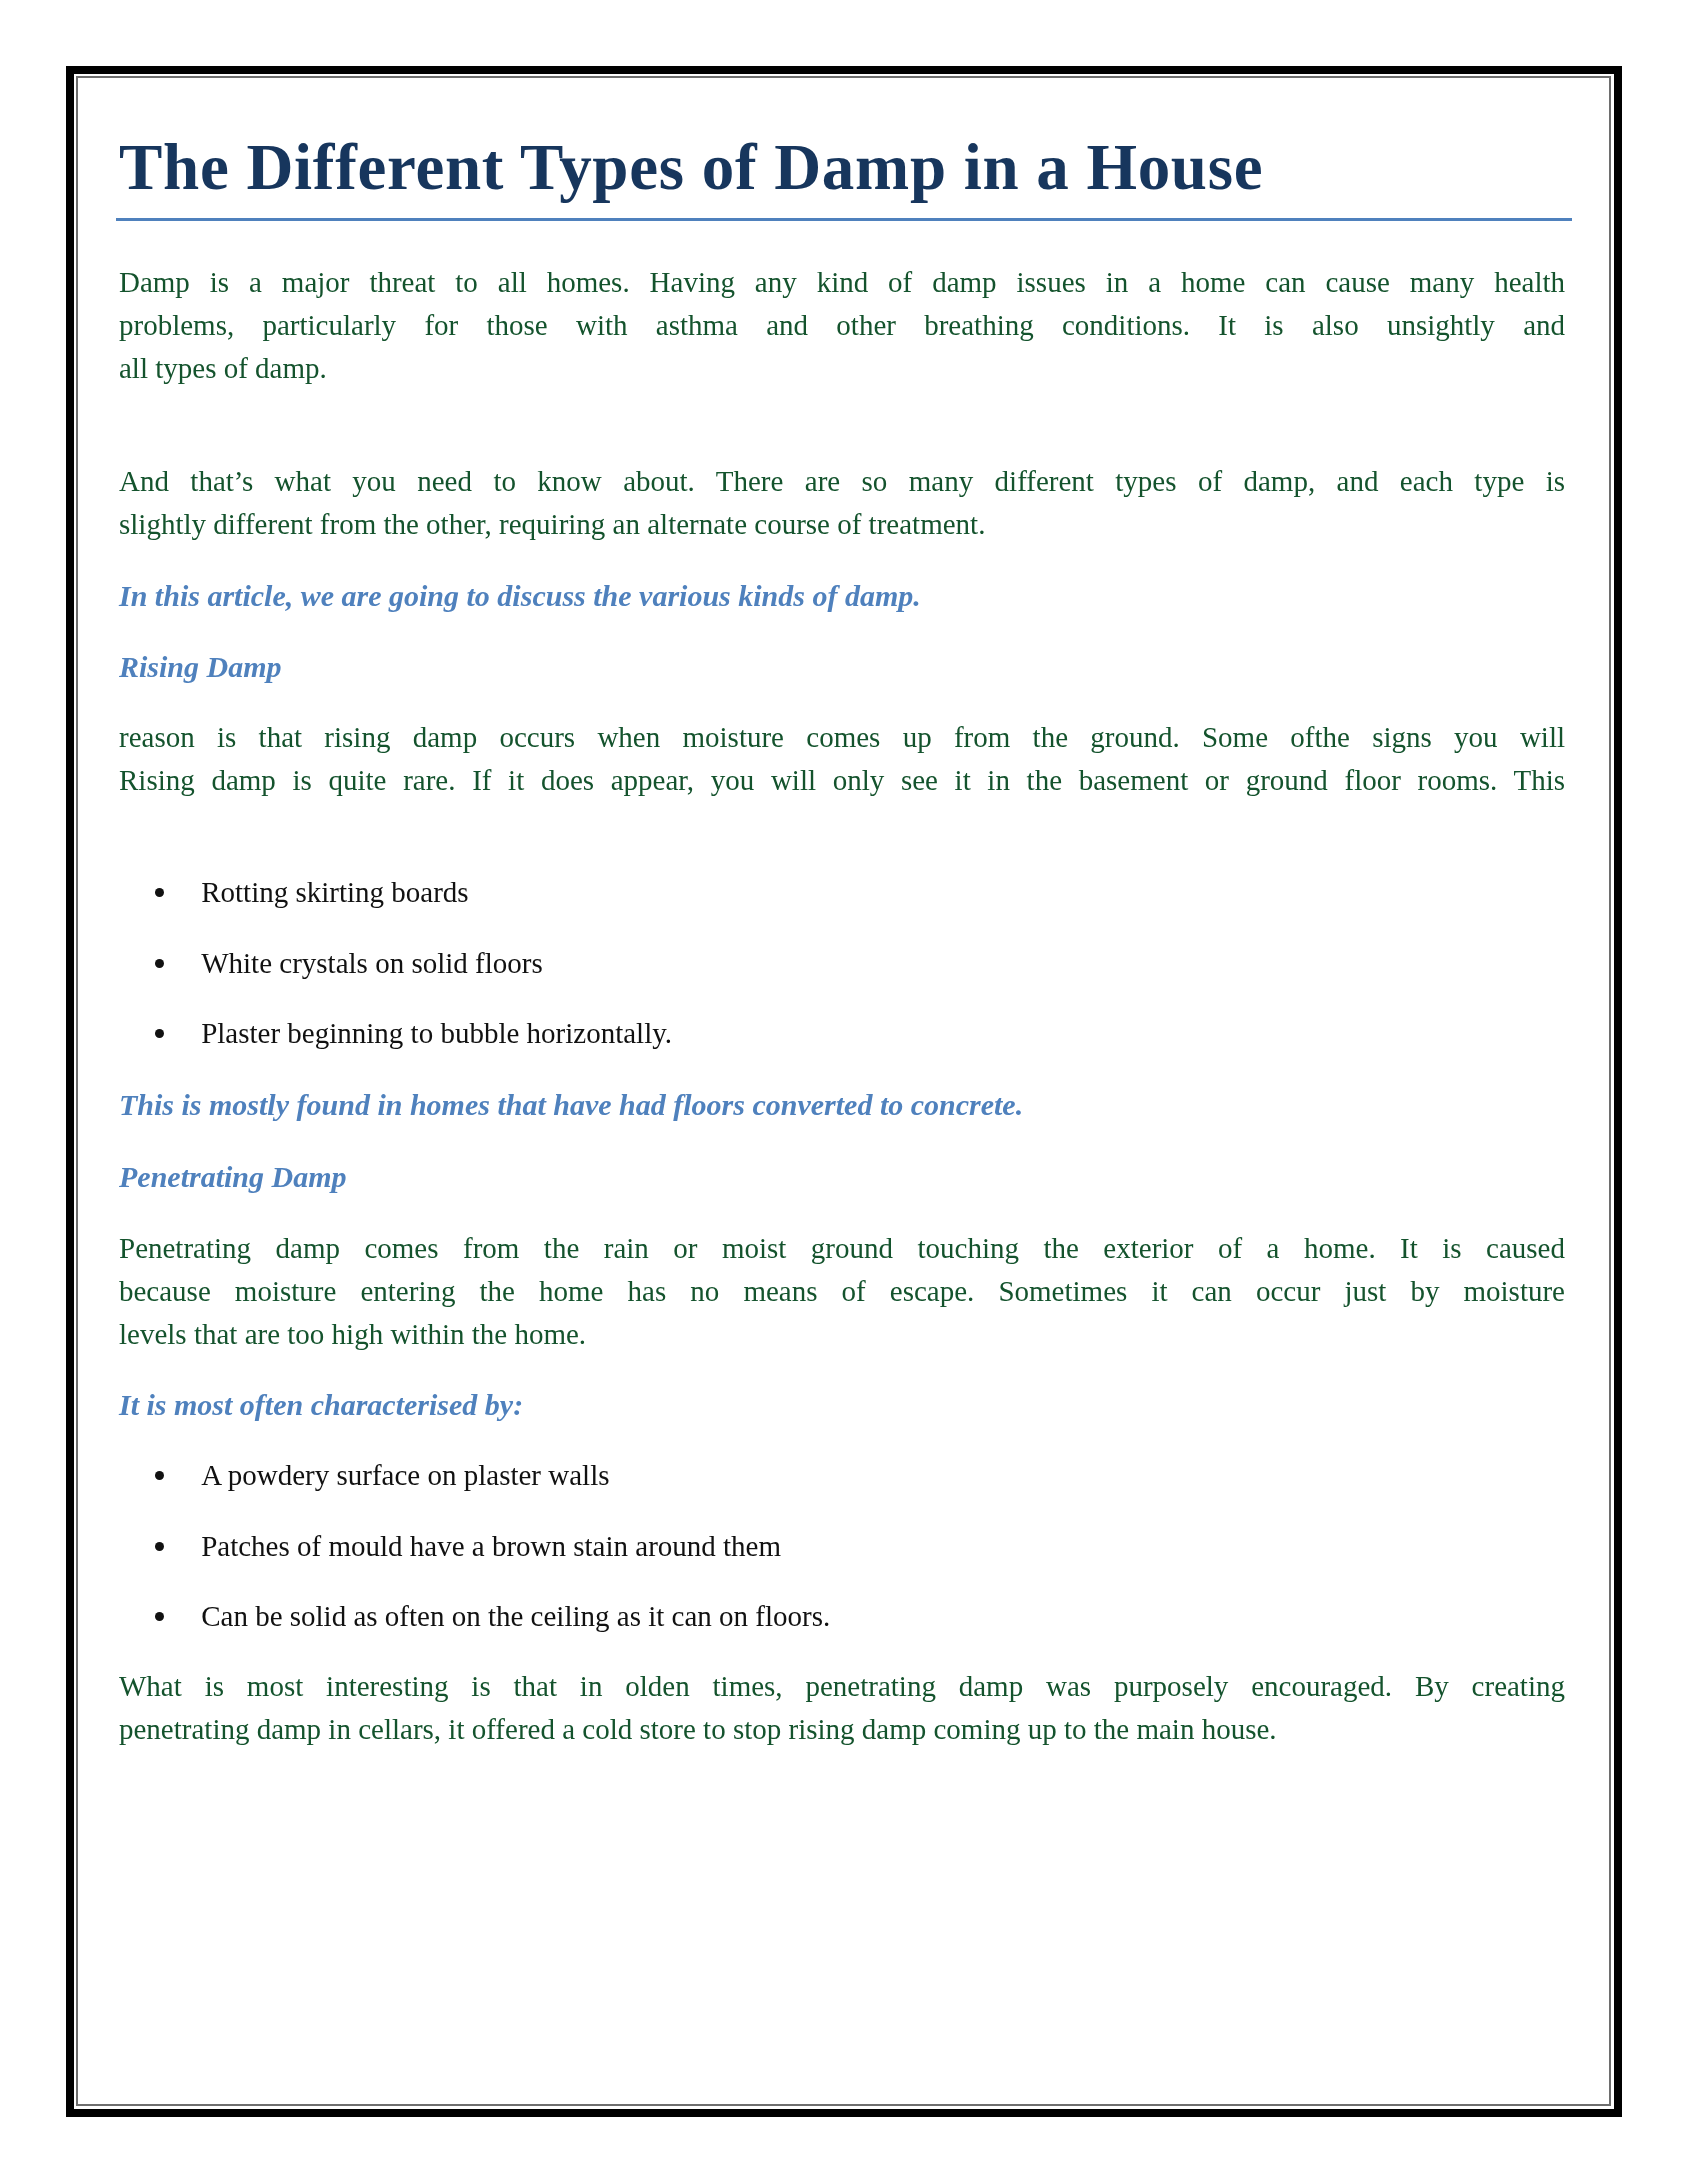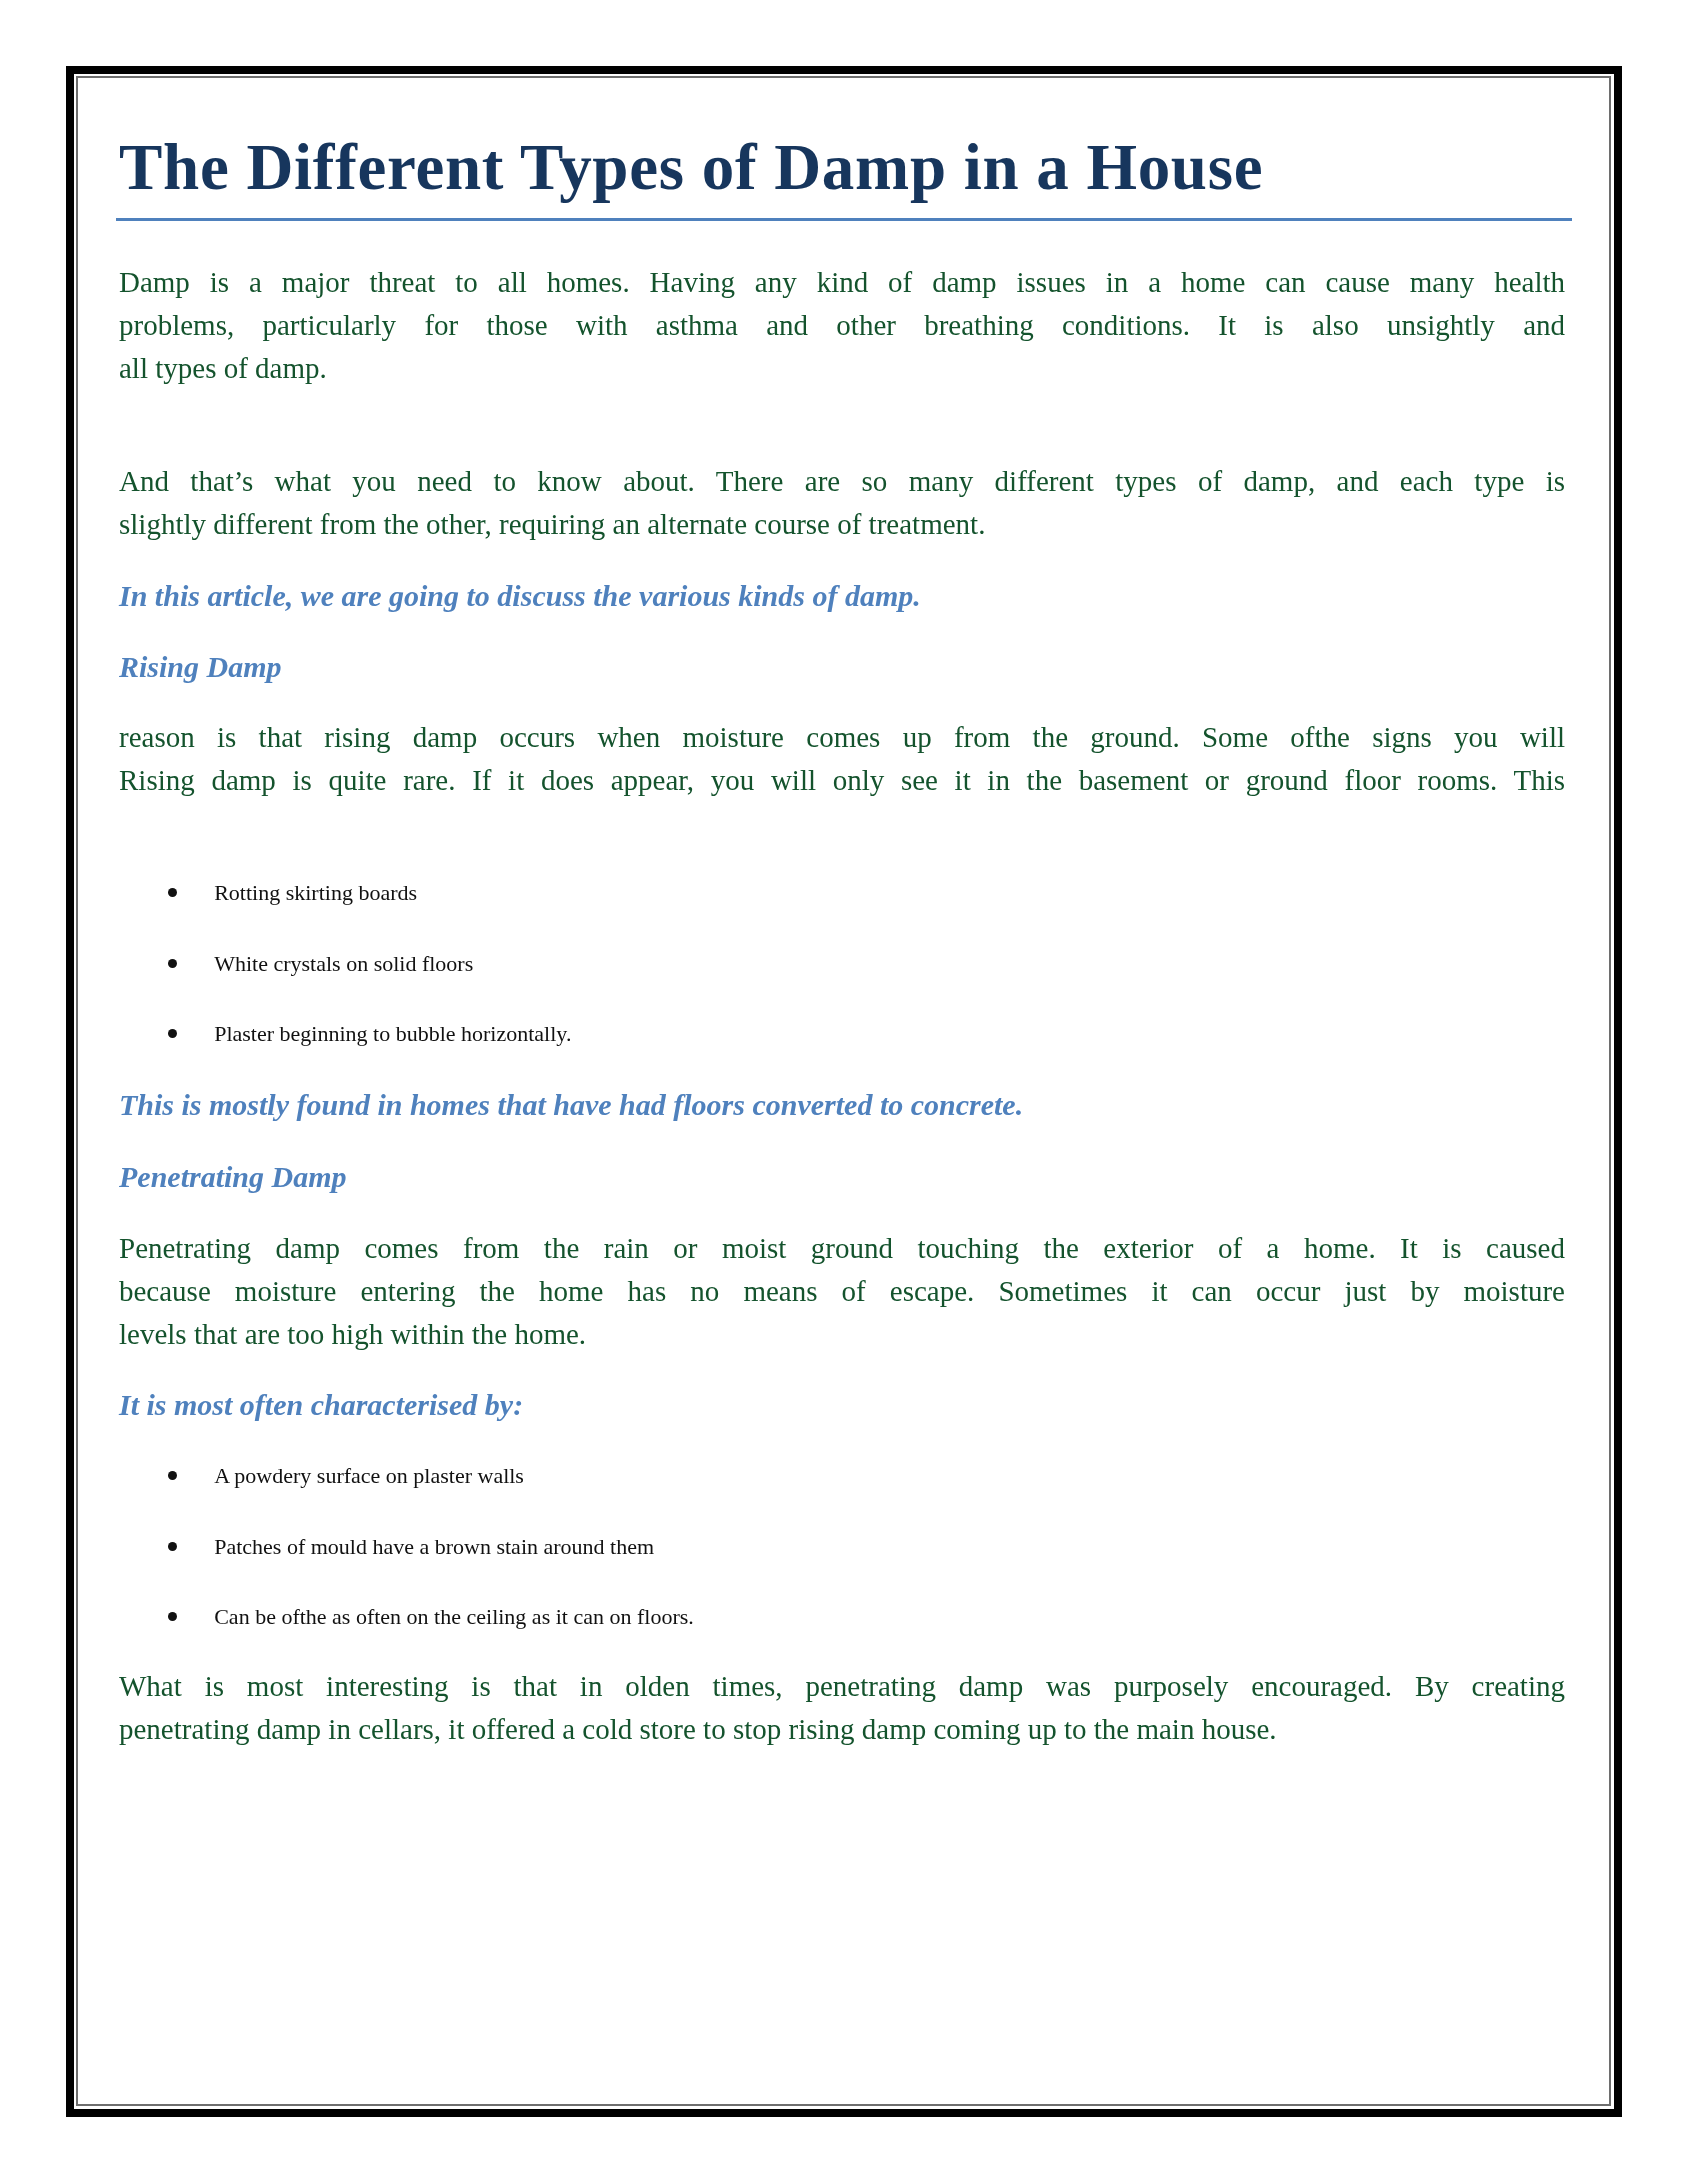--- a/index.html
+++ b/index.html
@@ -6,21 +6,21 @@
   body { width:1687px; height:2183px; position:relative; overflow:hidden; font-family:"DejaVu Serif","Liberation Serif",serif; }
   .frame-outer { position:absolute; left:66px; top:66px; width:1556px; height:2051px; box-sizing:border-box; border:8.6px solid #000; }
   .frame-gap { position:absolute; left:74px; top:74px; width:1539px; height:2034px; box-sizing:border-box; border:2px solid #fff; }
   .frame-inner { position:absolute; left:76px; top:76px; width:1535px; height:2030px; box-sizing:border-box; border:2px solid #6e6e6e; }
   .title { position:absolute; left:119px; top:124px; font-size:65px; line-height:86px; color:#17365D; font-family:"Liberation Serif","DejaVu Serif",serif; white-space:nowrap; letter-spacing:0.7px; }
   .title-rule { position:absolute; left:116px; top:218px; width:1456px; height:2.6px; background:#4F81BD; }
   .p { position:absolute; left:119px; width:1446px; font-size:29px; line-height:43px; color:#14532d; text-align:justify; font-family:"Liberation Serif","DejaVu Serif",serif; }
   .p .ln { display:block; text-align:justify; text-align-last:justify; white-space:nowrap; height:43px; }
   .p .ln.last { text-align-last:left; }
   .h { position:absolute; left:119px; font-size:30px; line-height:43px; color:#4F81BD; font-weight:bold; font-style:italic; font-family:"Liberation Serif","DejaVu Serif",serif; white-space:nowrap; }
-  .bullet { position:absolute; left:168px; font-size:22px; line-height:43px; color:#111; font-family:"Liberation Serif","DejaVu Serif",serif; white-space:nowrap; }
+  .bullet { position:absolute; left:155px; font-size:29px; line-height:43px; color:#111; font-family:"Liberation Serif","DejaVu Serif",serif; white-space:nowrap; }
   .bullet .dot { display:inline-block; width:9.2px; height:9.2px; border-radius:50%; background:#111; margin-right:37px; vertical-align:middle; position:relative; top:-2.6px; }
 </style>
 </head>
 <body>
 
 <div class="frame-outer"></div>
 <div class="frame-gap"></div>
 <div class="frame-inner"></div>
 
 <h1 class="title" style="margin:0;">The Different Types of Damp in a House</h1>
@@ -68,20 +68,20 @@
 
 <div class="h" style="top:1383px;">It is most often characterised by:</div>
 
 <div class="bullet" style="top:1454px;">
   <span class="dot"></span><span>A powdery surface on plaster walls</span>
 </div>
 <div class="bullet" style="top:1525px;">
   <span class="dot"></span><span>Patches of mould have a brown stain around them</span>
 </div>
 <div class="bullet" style="top:1595px;">
-  <span class="dot"></span><span>Can be ofthe as often on the ceiling as it can on floors.</span>
+  <span class="dot"></span><span>Can be solid as often on the ceiling as it can on floors.</span>
 </div>
 
 <div class="p" style="top:1665px;">
   <span class="ln">What is most interesting is that in olden times, penetrating damp was purposely encouraged. By creating</span>
   <span class="ln last">penetrating damp in cellars, it offered a cold store to stop rising damp coming up to the main house.</span>
 </div>
 
 
 </body></html>

